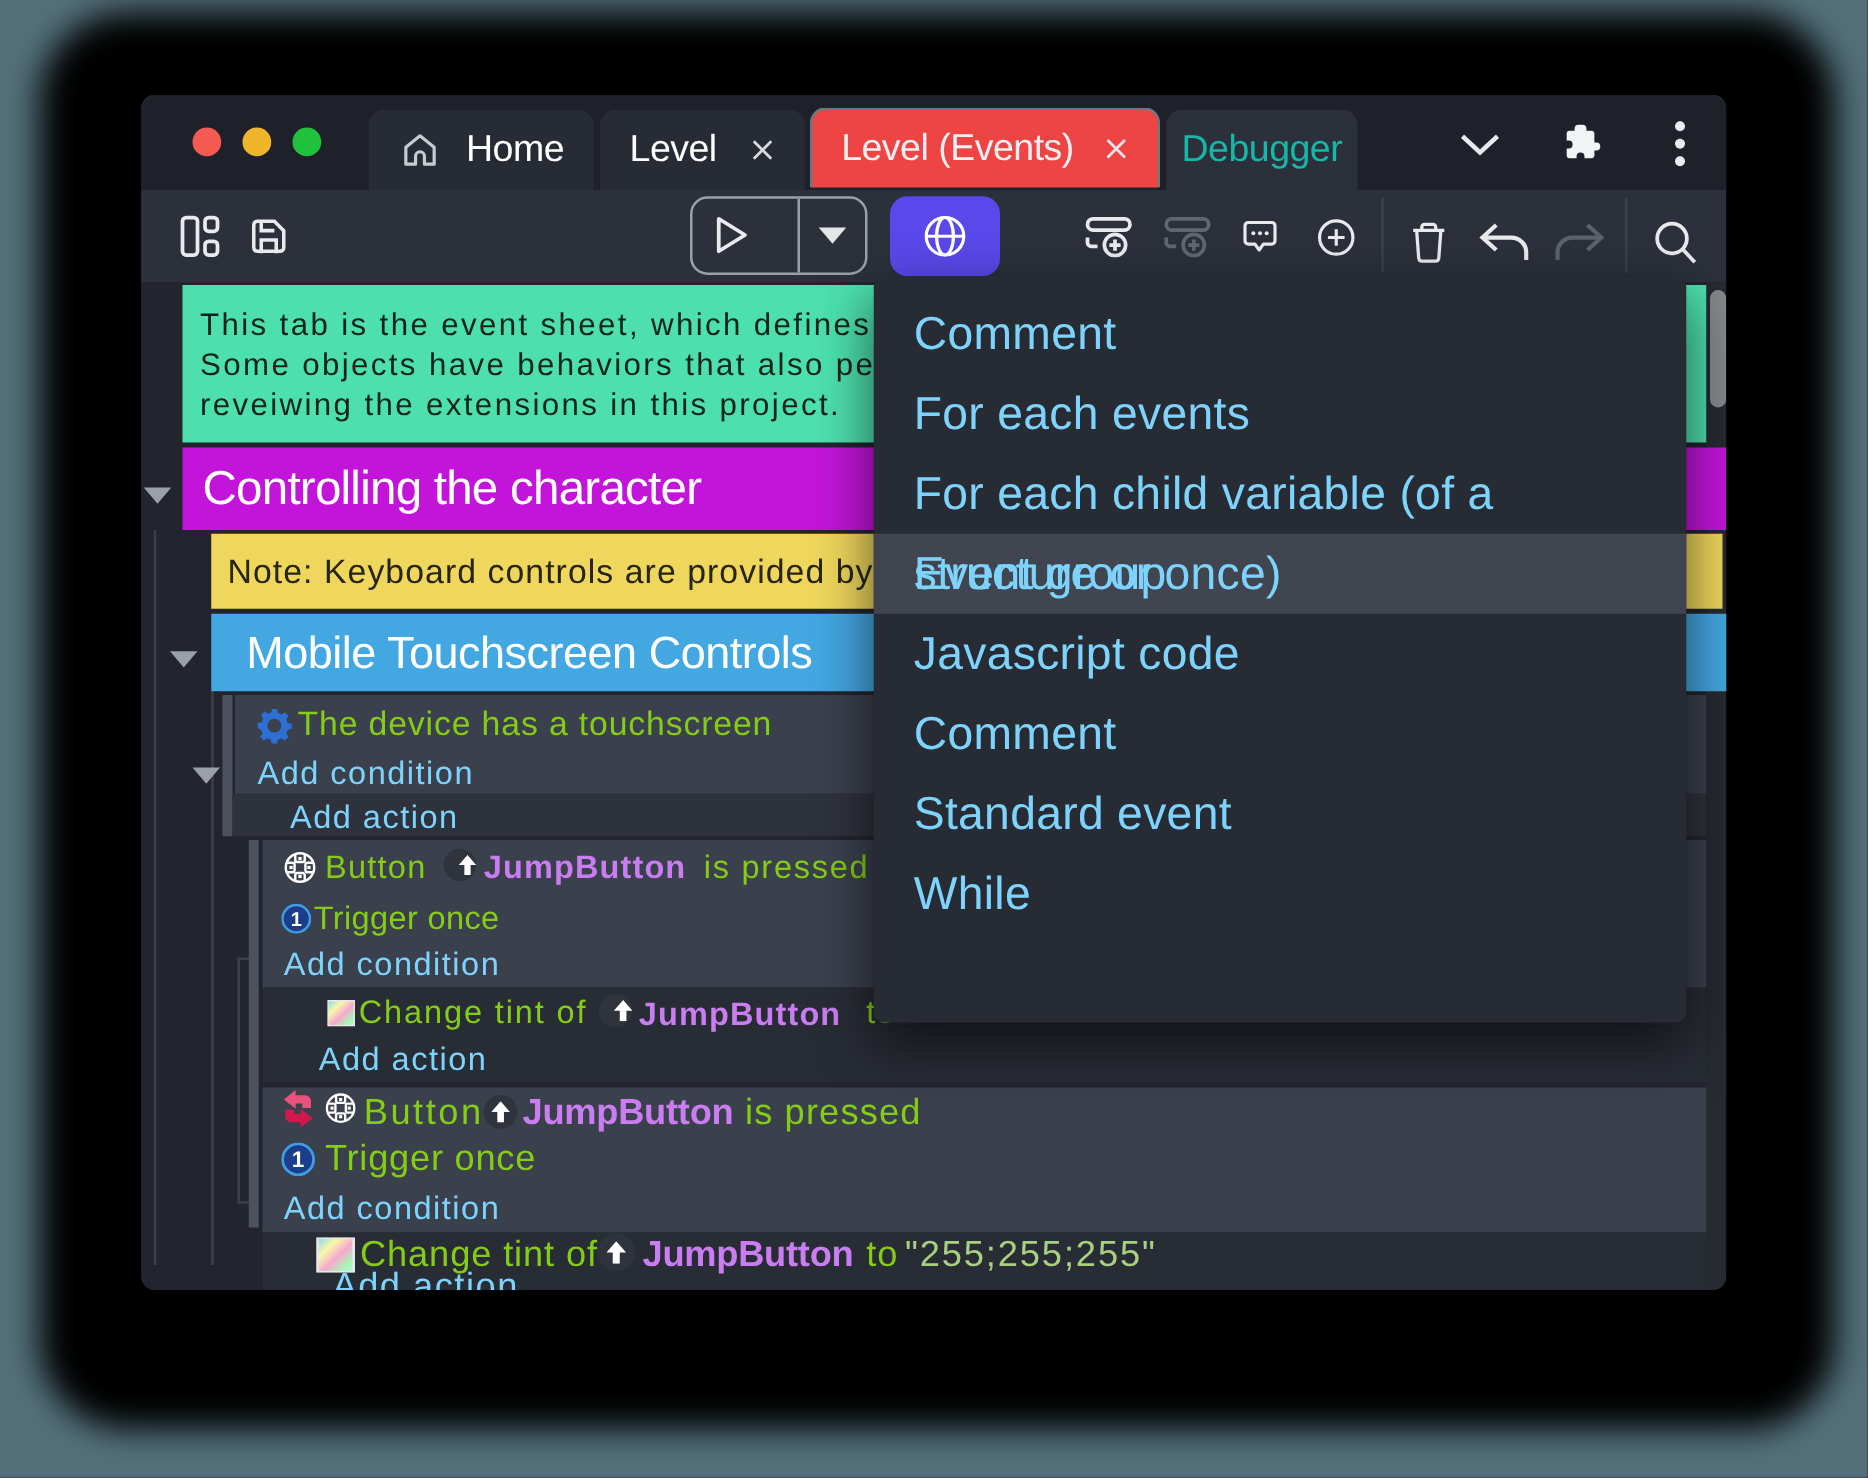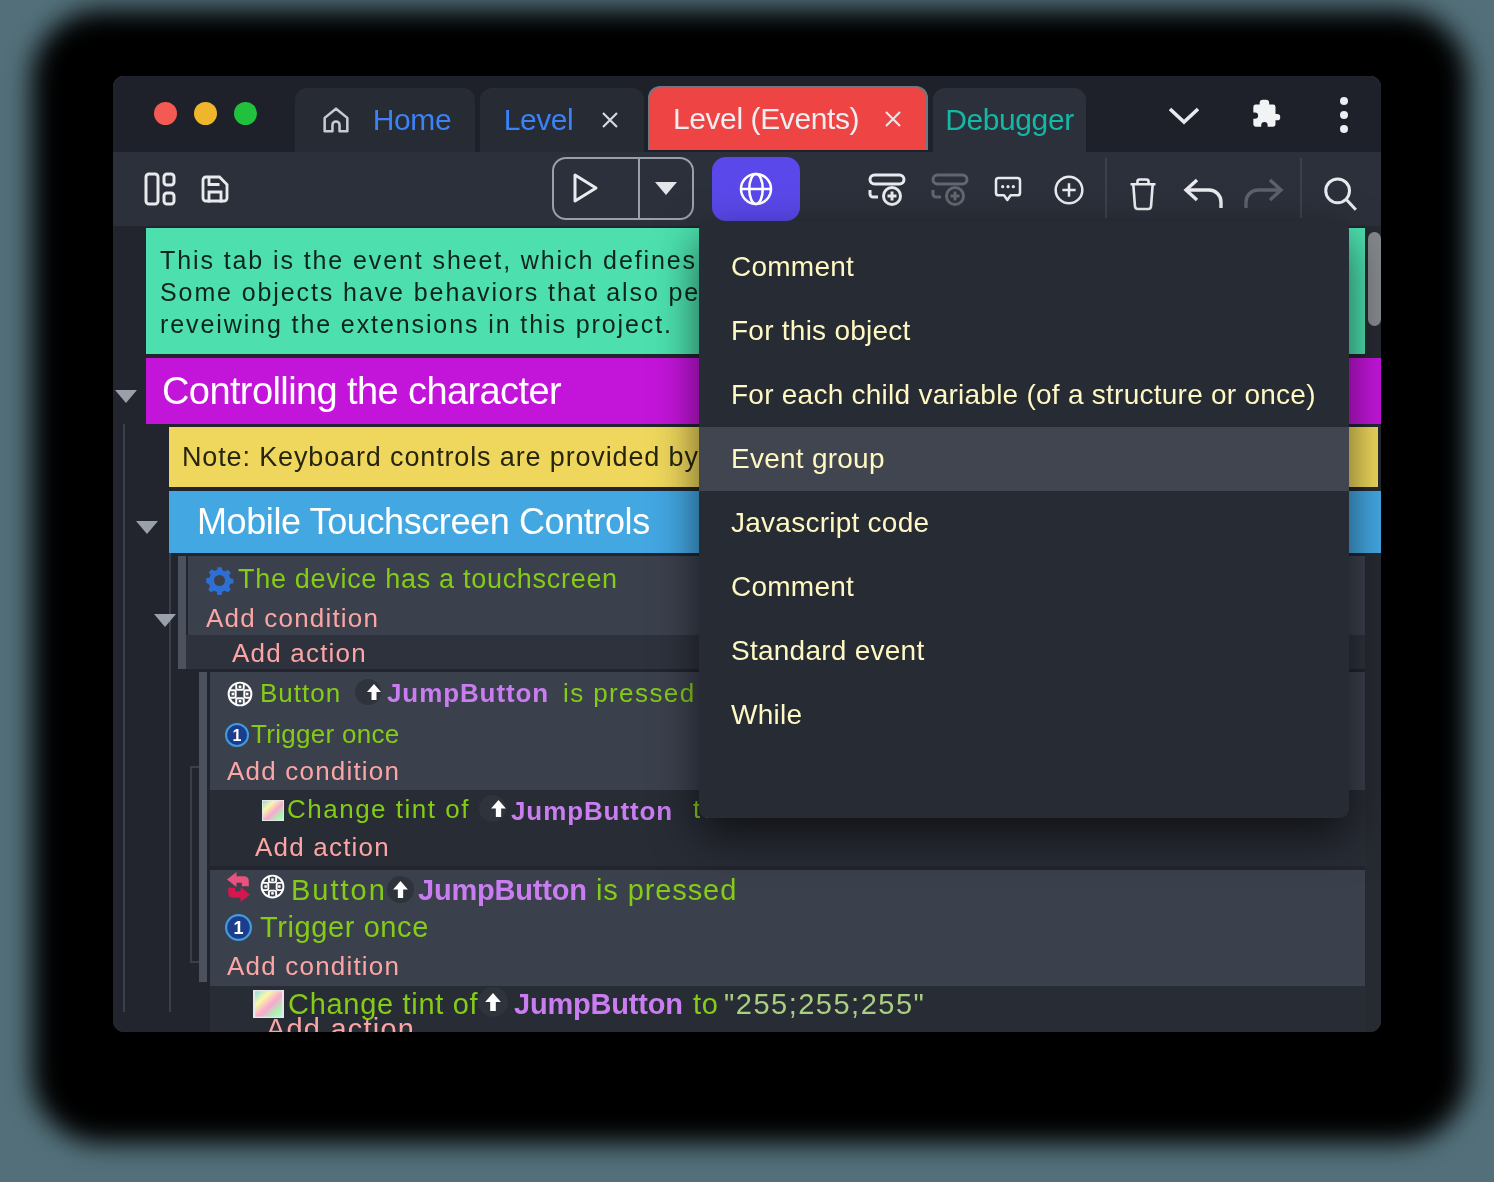--- a/index.html
+++ b/index.html
@@ -3,37 +3,37 @@
 <meta charset="utf-8">
 <style>
   html,body{margin:0;padding:0}
   body{width:1494px;height:1182px;background:#53707a;font-family:"Liberation Sans",sans-serif;position:relative;overflow:hidden}
   .abs{position:absolute}
   .shadow{position:absolute;left:32px;top:10px;width:1436px;height:1133px;background:#000;border-radius:70px;filter:blur(13px)}
   .win{position:absolute;left:113px;top:76px;width:1268px;height:956px;background:#1e2129;border-radius:11px;overflow:hidden;
        box-shadow:inset 0 2px 0 rgba(150,155,165,0.4), inset 1px 0 0 rgba(160,165,175,0.12), inset -1px 0 0 rgba(160,165,175,0.12)}
   .titlebar{position:absolute;left:0;top:0;width:100%;height:76px;background:#1e2129}
   .light{position:absolute;top:26px;width:23px;height:23px;border-radius:50%}
-  .tab{position:absolute;top:12px;height:64px;border-radius:12px 12px 0 0;background:#272b33;color:#3b82f6;
+  .tab{position:absolute;top:12px;height:64px;border-radius:12px 12px 0 0;background:#272b33;color:#ffffff;
        font-size:30px;letter-spacing:-0.4px;display:flex;align-items:center;justify-content:center}
   .toolbar{position:absolute;left:0;top:76px;width:100%;height:74px;background:#2b303a}
   .content{position:absolute;left:0;top:150px;width:100%;height:806px;background:#22252d}
   .rmargin{position:absolute;left:1252px;top:0;width:16px;height:806px;background:#262a31}
   .vline{position:absolute;width:2px;background:#394049}
   .rail{position:absolute;width:8px;background:#4c525d}
   .tri{position:absolute;width:0;height:0;border-left:11px solid transparent;border-right:11px solid transparent;border-top:13px solid #99a0aa}
   .block{position:absolute;overflow:hidden;white-space:nowrap}
   .crow{position:absolute;overflow:hidden;white-space:nowrap;background:#3b404d}
   .arow{position:absolute;overflow:hidden;white-space:nowrap;background:#282c35}
   .etext{color:#84cc16;font-size:27px;letter-spacing:0.7px}
-  .addtext{color:#fca5a5;font-size:26px;letter-spacing:1.2px}
+  .addtext{color:#7dd3fc;font-size:26px;letter-spacing:1.2px}
   .jb{color:#c97df0;font-weight:bold;letter-spacing:0.9px}
   .menu{position:absolute;left:699px;top:221px;width:650px;height:597px;background:#272b34;border-radius:9px;
         box-shadow:0 18px 45px rgba(0,0,0,0.6);z-index:50;padding-top:14px;box-sizing:border-box}
-  .mi{height:64px;line-height:64px;padding-left:32px;color:#fef9c3;font-size:28px;letter-spacing:0.25px}
+  .mi{height:64px;line-height:64px;padding-left:32px;color:#7dd3fc;font-size:37px;letter-spacing:0.25px}
   .mi.hl{background:#40454f}
   .thumb{position:absolute;left:1255px;top:6px;width:13px;height:94px;border-radius:7px;background:#84878c}
   .ic{position:absolute}
 </style>
 </head>
 <body>
 <div class="shadow"></div>
 <div class="win">
 
   <div class="titlebar">
@@ -272,20 +272,20 @@
       <span class="etext abs" style="left:483px;top:2px;font-size:29px">to</span>
       <span class="abs" style="left:514px;top:2px;font-size:29px;letter-spacing:1.5px;color:#a8d080">"255;255;255"</span>
       <span class="addtext abs" style="left:56px;top:27px;font-size:29px">Add action</span>
     </div>
     <div class="thumb"></div>
   </div>
 </div>
 
 <div class="menu">
   <div class="mi">Comment</div>
-  <div class="mi">For this object</div>
+  <div class="mi">For each events</div>
   <div class="mi">For each child variable (of a structure or once)</div>
   <div class="mi hl">Event group</div>
   <div class="mi">Javascript code</div>
   <div class="mi">Comment</div>
   <div class="mi">Standard event</div>
   <div class="mi">While</div>
 </div>
 
 </body></html>

